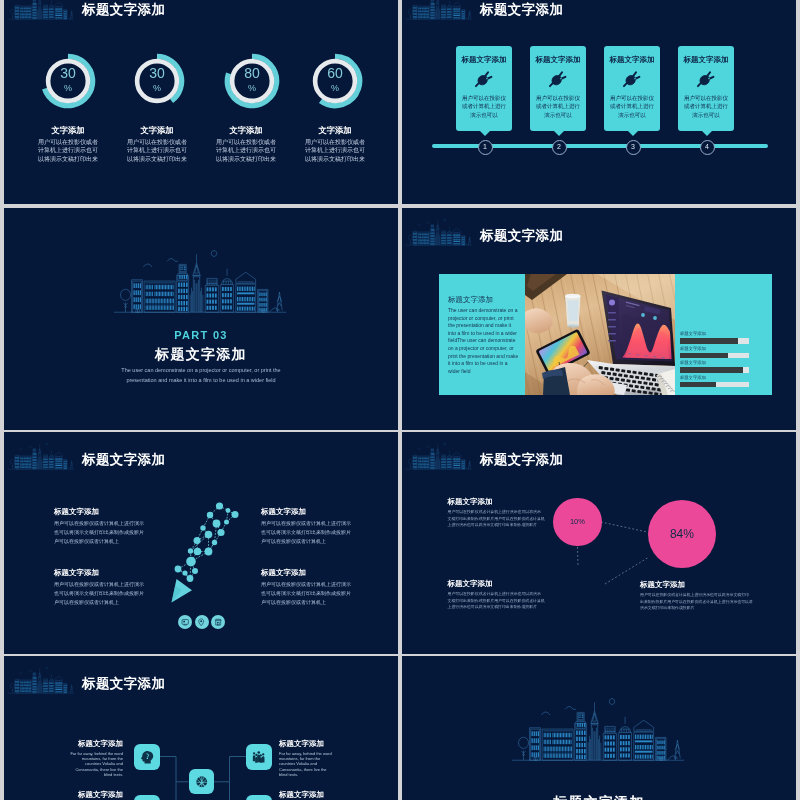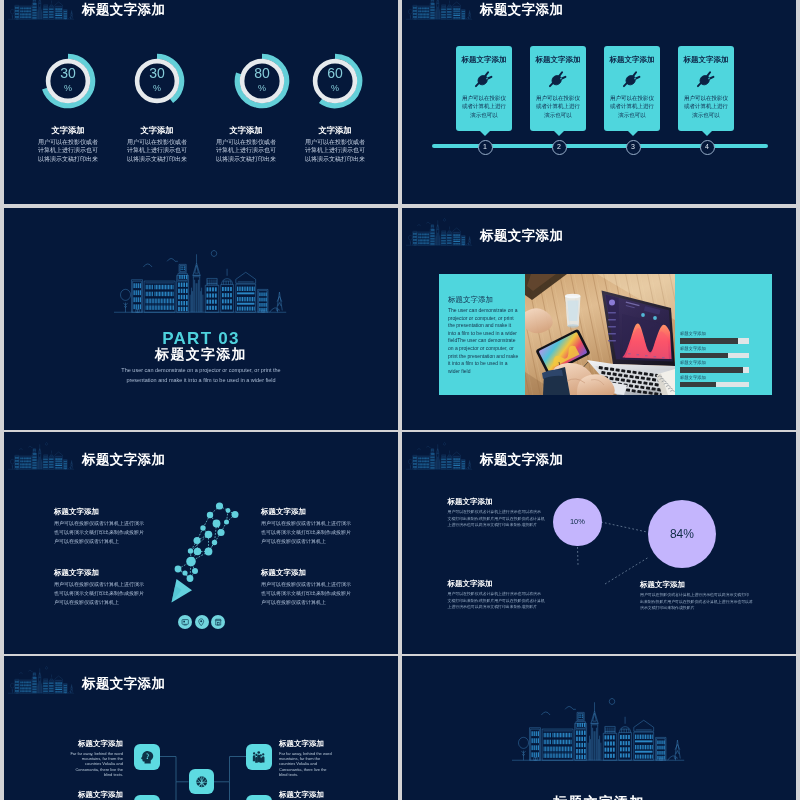--- a/index.html
+++ b/index.html
@@ -37,21 +37,21 @@
   .card .arrow{position:absolute;left:23.5px;bottom:-5px;width:0;height:0;
                border-left:5px solid transparent;border-right:5px solid transparent;
                border-top:5px solid #4fd6dd;}
   .plug{position:absolute;left:18px;top:23px;width:20px;height:20px;}
   .tl{position:absolute;left:30px;top:162px;width:336px;height:4px;background:#4fd6dd;border-radius:2px;}
   .tlnum{position:absolute;top:157.5px;width:13px;height:13px;border-radius:50%;background:#05183a;
          border:1px solid #97aec9;color:#dfe8f2;font-size:7px;text-align:center;line-height:12.5px;}
 
   
   .bigcity{position:absolute;left:110px;top:41px;width:173px;height:65px;display:block;}
-  .partno{position:absolute;left:0;width:394px;text-align:center;font-size:17px;
+  .partno{position:absolute;left:0;width:394px;text-align:center;font-size:11px;
           font-weight:bold;color:#4ed2dd;letter-spacing:1.3px;}
   .parttitle{position:absolute;left:0;width:394px;text-align:center;font-size:14px;
              font-weight:bold;color:#fff;letter-spacing:1.3px;}
   .partsub{position:absolute;left:0;width:394px;text-align:center;font-size:5.5px;
            color:#a9bad2;line-height:9.5px;}
 
   
   .panel{position:absolute;left:37px;top:66px;width:333px;height:121px;background:#4fd6dd;}
   .panel-txt{position:absolute;left:46px;top:87px;width:72px;}
   .panel-txt h4{margin:0;font-size:7.5px;font-weight:normal;color:#14304f;line-height:9px;}
@@ -67,21 +67,21 @@
   
   .tbox{position:absolute;width:96px;}
   .tbox h4{margin:0;font-size:7.5px;font-weight:bold;color:#fff;line-height:9px;}
   .tbox p{margin:3px 0 0 0;font-size:5px;color:#b3c4dc;line-height:9px;white-space:nowrap;}
   .pencilwrap{position:absolute;left:167px;top:69px;width:68px;height:102px;}
   .miniicons{position:absolute;left:174px;top:183px;width:47px;height:14px;}
   .miniic{position:absolute;top:0;width:14px;height:14px;border-radius:50%;background:#72d5de;}
   .miniic svg{position:absolute;left:2.8px;top:2.8px;width:8.4px;height:8.4px;}
 
   
-  .bub{position:absolute;border-radius:50%;background:#c4b5fd;color:#0e2b46;}
+  .bub{position:absolute;border-radius:50%;background:#ec4899;color:#0e2b46;}
   .bub span{display:block;width:100%;text-align:center;}
   .b6box{position:absolute;}
   .b6box h4{margin:0;font-size:7.5px;font-weight:bold;color:#fff;line-height:9px;}
   .b6box p{margin:3px 0 0 0;font-size:3.9px;color:#9fb4cc;line-height:6.6px;white-space:nowrap;}
 
   
   .sq{position:absolute;width:25.5px;height:25.5px;border-radius:6px;background:#5ddae1;}
   .sq svg{position:absolute;left:5px;top:5px;width:15.5px;height:15.5px;}
   .o7box{position:absolute;width:65px;}
   .o7box h4{margin:0;font-size:7.5px;font-weight:bold;color:#fff;line-height:9px;}
@@ -389,21 +389,21 @@
         <p><span>用户可以在投影仪或者</span><br><span>计算机上进行演示也可</span><br><span>以将演示文稿打印出来</span></p>
       </div>
       <div class="donut" style="left:125px;top:71px"><svg viewBox="0 0 56 56" width="56" height="56">
           <path d="M28.0 3.4 A24.6 24.6 0 0 1 42.46 47.9" fill="none" stroke="#63cfd8" stroke-width="5.4"></path>
           <circle cx="28" cy="28" r="19.9" fill="none" stroke="#e6eaed" stroke-width="4.6"></circle>
         </svg><div class="val">30</div><div class="pct">%</div></div>
       <div class="cap" style="left:103px;top:144px">
         <h4>文字添加</h4>
         <p><span>用户可以在投影仪或者</span><br><span>计算机上进行演示也可</span><br><span>以将演示文稿打印出来</span></p>
       </div>
-      <div class="donut" style="left:230px;top:71px"><svg viewBox="0 0 56 56" width="56" height="56">
+      <div class="donut" style="left:220px;top:71px"><svg viewBox="0 0 56 56" width="56" height="56">
           <path d="M28.0 3.4 A24.6 24.6 0 1 1 4.6 20.4" fill="none" stroke="#63cfd8" stroke-width="5.4"></path>
           <circle cx="28" cy="28" r="19.9" fill="none" stroke="#e6eaed" stroke-width="4.6"></circle>
         </svg><div class="val">80</div><div class="pct">%</div></div>
       <div class="cap" style="left:192px;top:144px">
         <h4>文字添加</h4>
         <p><span>用户可以在投影仪或者</span><br><span>计算机上进行演示也可</span><br><span>以将演示文稿打印出来</span></p>
       </div>
       <div class="donut" style="left:303px;top:71px"><svg viewBox="0 0 56 56" width="56" height="56">
           <path d="M28.0 3.4 A24.6 24.6 0 1 1 13.54 47.9" fill="none" stroke="#63cfd8" stroke-width="5.4"></path>
           <circle cx="28" cy="28" r="19.9" fill="none" stroke="#e6eaed" stroke-width="4.6"></circle>

